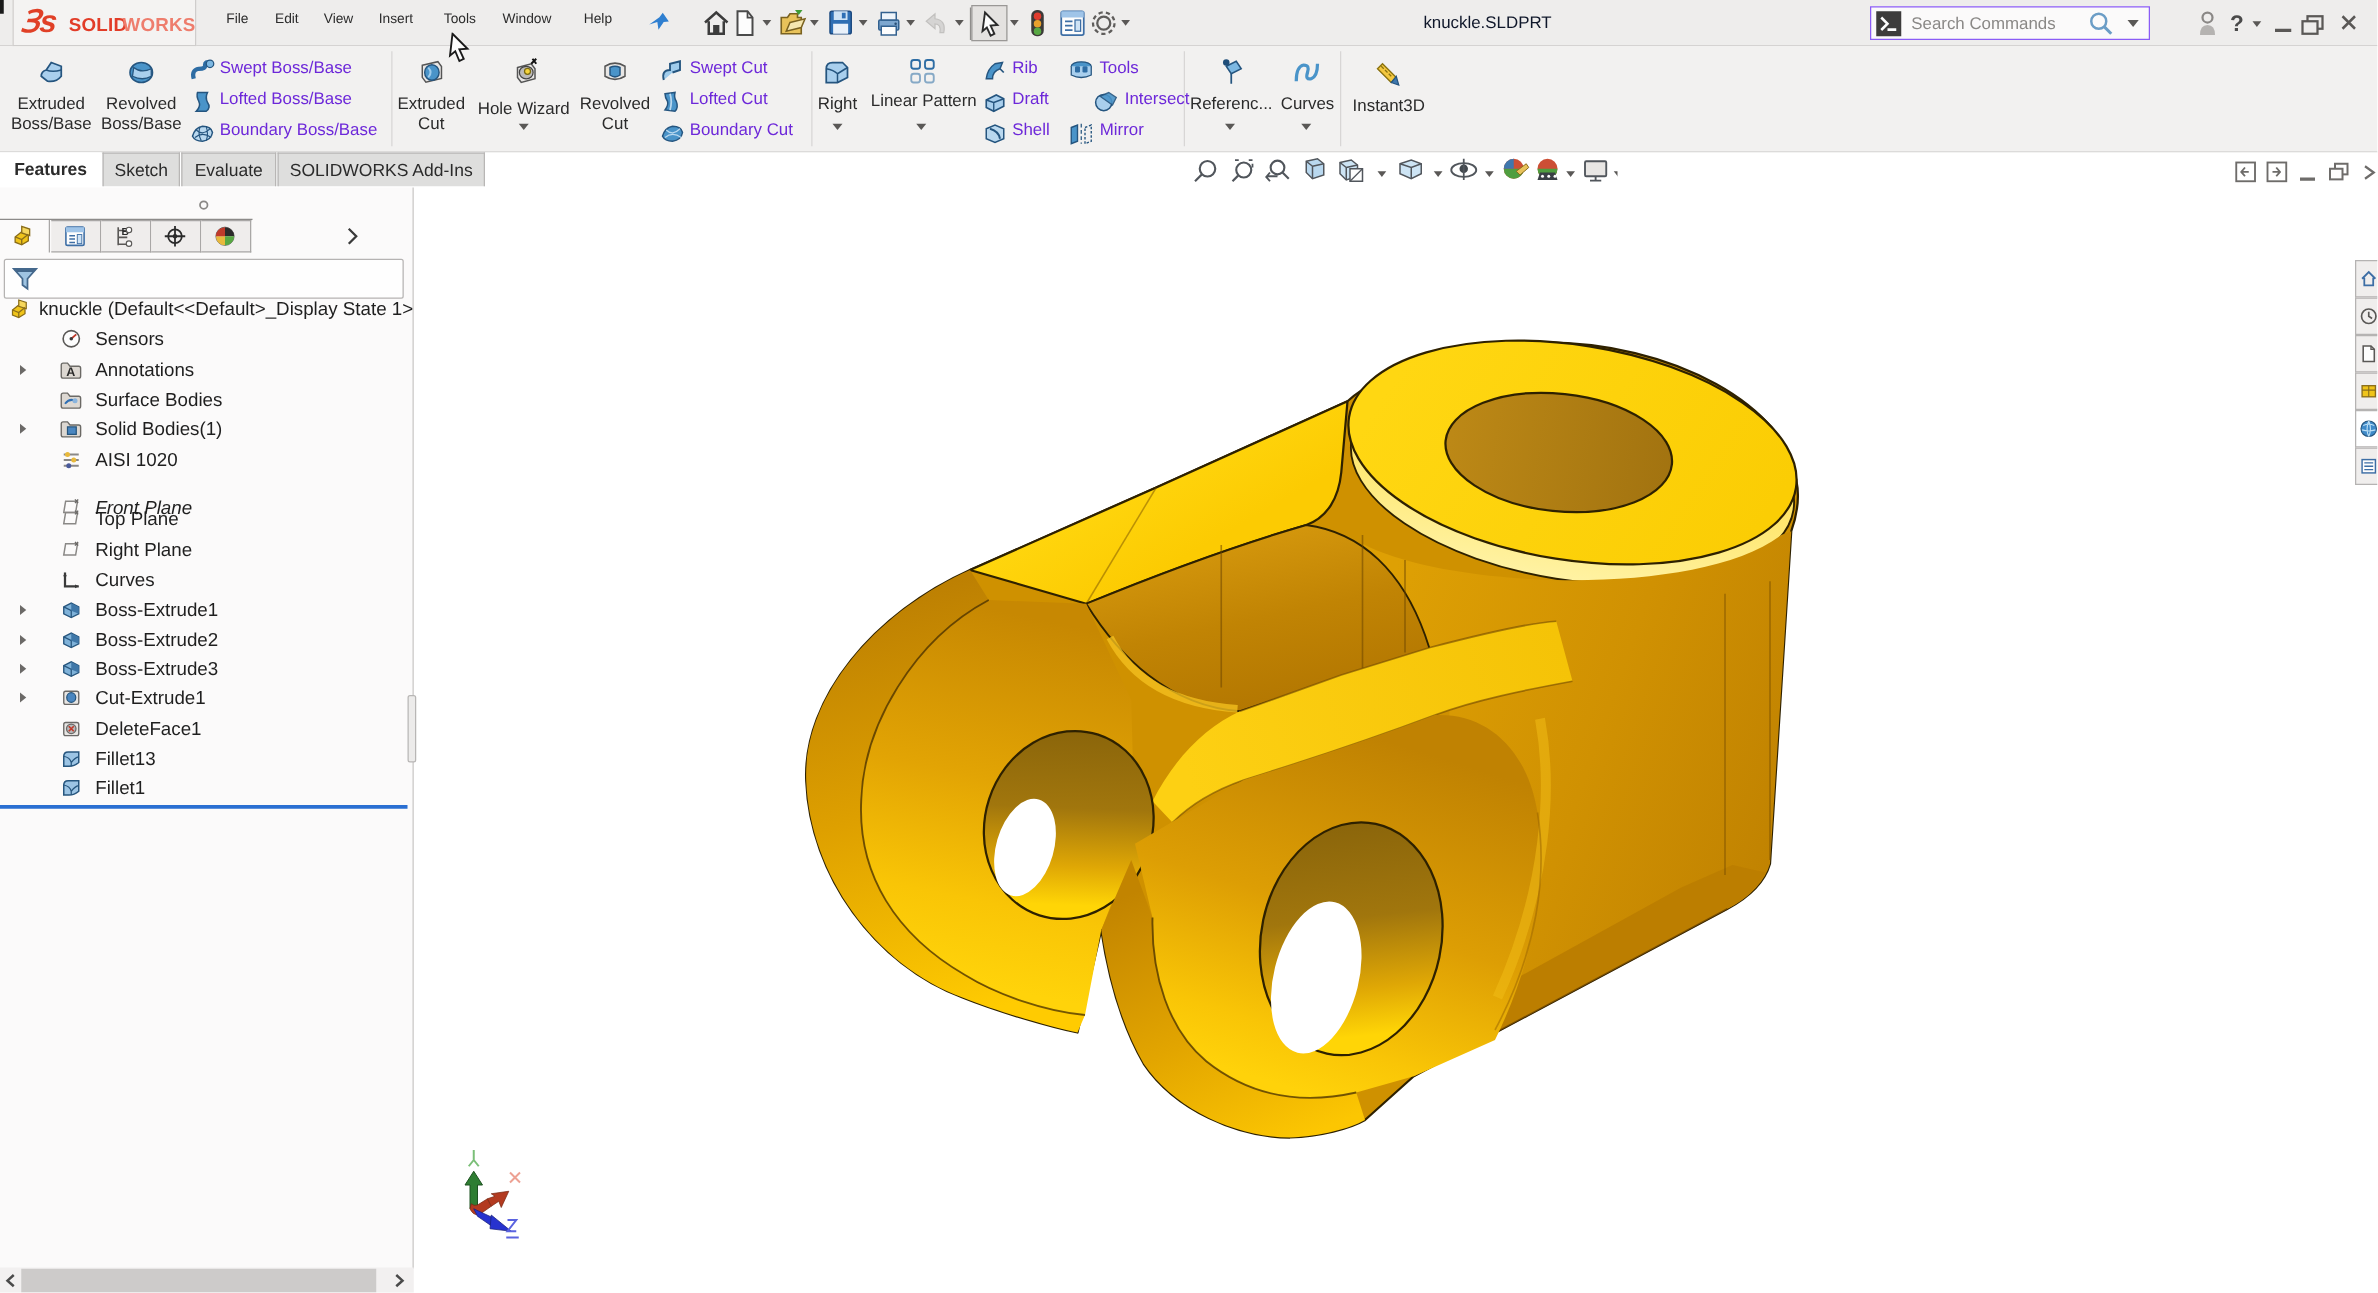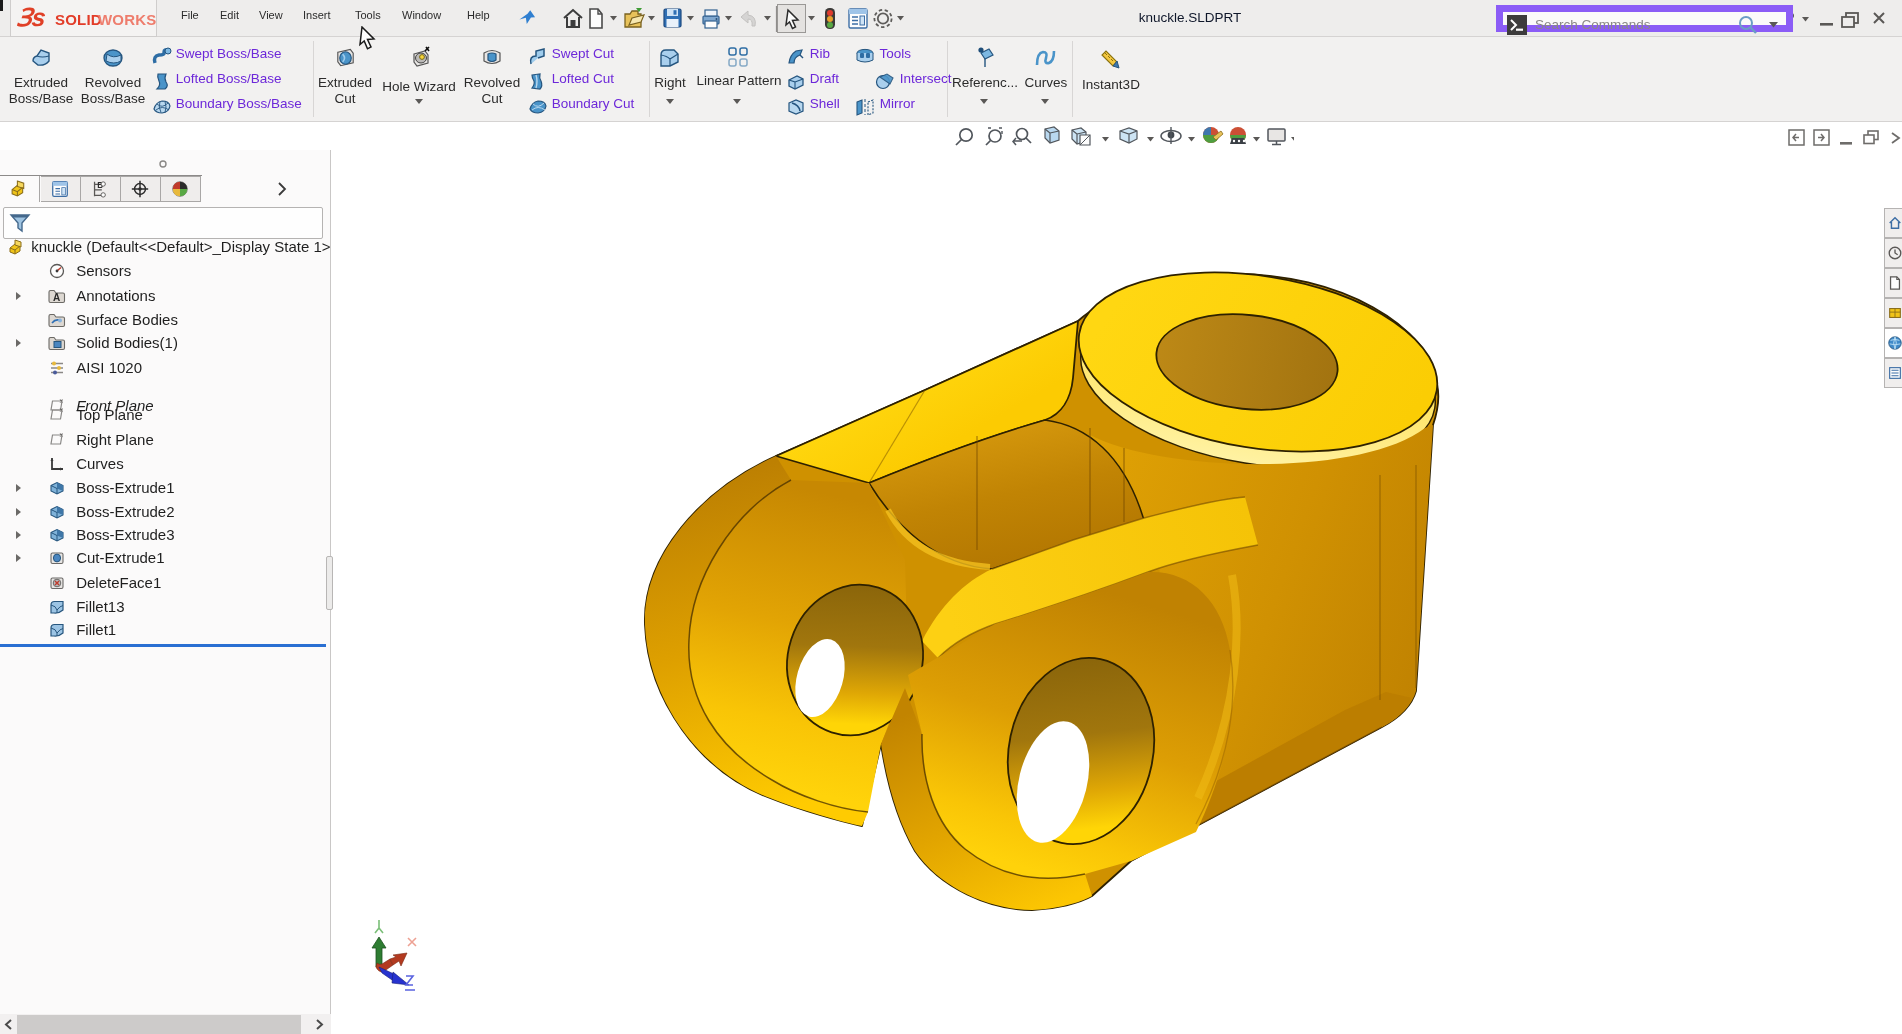--- a/index.html
+++ b/index.html
@@ -5,21 +5,21 @@
 * { margin:0; padding:0; box-sizing:border-box; }
 html,body { width:1902px; height:1034px; overflow:hidden; font-family:"Liberation Sans", sans-serif; }
 #page { position:relative; width:1902px; height:1034px; background:#ffffff; }
 .abs { position:absolute; }
 
 
 #titlebar { left:0; top:0; width:1902px; height:37px; background:#eeedec; border-bottom:1px solid #d5d3d2; }
 #logobox { left:10px; top:0px; width:147px; height:37px; background:#f4f3f2; border:1px solid #cfcdcc; border-top:none; }
 .menu { top:9px; font-size:11px; color:#2b2b2b; }
 #titletext { top:10px; left:1090px; width:200px; text-align:center; font-size:13.5px; color:#0f172a; }
-#searchbox { left:1496px; top:5px; width:297px; height:27px; background:#fbfafa; border:7px solid #8b5cf6; }
+#searchbox { left:1496px; top:5px; width:224px; height:27px; background:#fbfafa; border:1px solid #8b5cf6; }
 #searchbox .stile { position:absolute; left:4px; top:3px; width:20px; height:20px; background:#3d3c3c; }
 #searchbox .stxt { position:absolute; left:32px; top:5px; font-size:13.5px; color:#8a8886; }
 
 
 #ribbon { left:0; top:37px; width:1902px; height:85px; background:#f2f1f0; border-bottom:1px solid #d5d3d2; }
 .rsep { position:absolute; top:4px; width:1px; height:76px; background:#d8d6d5; }
 .bigbtn { position:absolute; text-align:center; font-size:13.5px; color:#2b2b2b; line-height:16px; }
 .rowbtn { position:absolute; font-size:13.5px; color:#6d28d9; white-space:nowrap; }
 .caret { position:absolute; width:0; height:0; border-left:4px solid transparent; border-right:4px solid transparent; border-top:5px solid #5a5856; }
 
@@ -297,20 +297,26 @@
     </div>
     <div class="caret" style="left:1041px; top:62px;"></div>
     <div class="bigbtn" style="left:1078px; top:8px; width:66px;">
       <svg width="30" height="28" viewBox="0 0 30 28">
           <path d="M6 10 L17 21 L21 17 L10 6 Z" fill="#f3c73f" stroke="#8a7210" stroke-width="1.1"></path>
           <path d="M9 8 L11 10 M12 11 L14 13 M15 14 L17 16" stroke="#8a7210" stroke-width="1"></path>
           <path d="M17 21 L23 23 L21 16 Z" fill="#3e77ad" stroke="#25557f"></path>
         </svg>
       <div>Instant3D</div>
     </div>
+  </div>
+  <div id="tabrow" class="abs">
+    <div class="tab active" style="left:0px; width:81px;">Features</div>
+    <div class="tab" style="left:82px; width:62px;">Sketch</div>
+    <div class="tab" style="left:145px; width:76px;">Evaluate</div>
+    <div class="tab" style="left:222px; width:166px;">SOLIDWORKS Add-Ins</div>
   </div>
   <div id="viewport" class="abs"></div>
   <svg id="part" class="abs" style="left:332px; top:150px;" width="1552" height="884" viewBox="332 150 1552 884">
     <defs>
       <linearGradient id="gRight" x1="1100" y1="500" x2="1440" y2="620" gradientUnits="userSpaceOnUse">
         <stop offset="0" stop-color="#dea004"></stop>
           <stop offset="0.55" stop-color="#d09102"></stop>
           <stop offset="1" stop-color="#c18301"></stop>
       </linearGradient>
       <linearGradient id="gSlot" x1="1000" y1="430" x2="1030" y2="570" gradientUnits="userSpaceOnUse">

